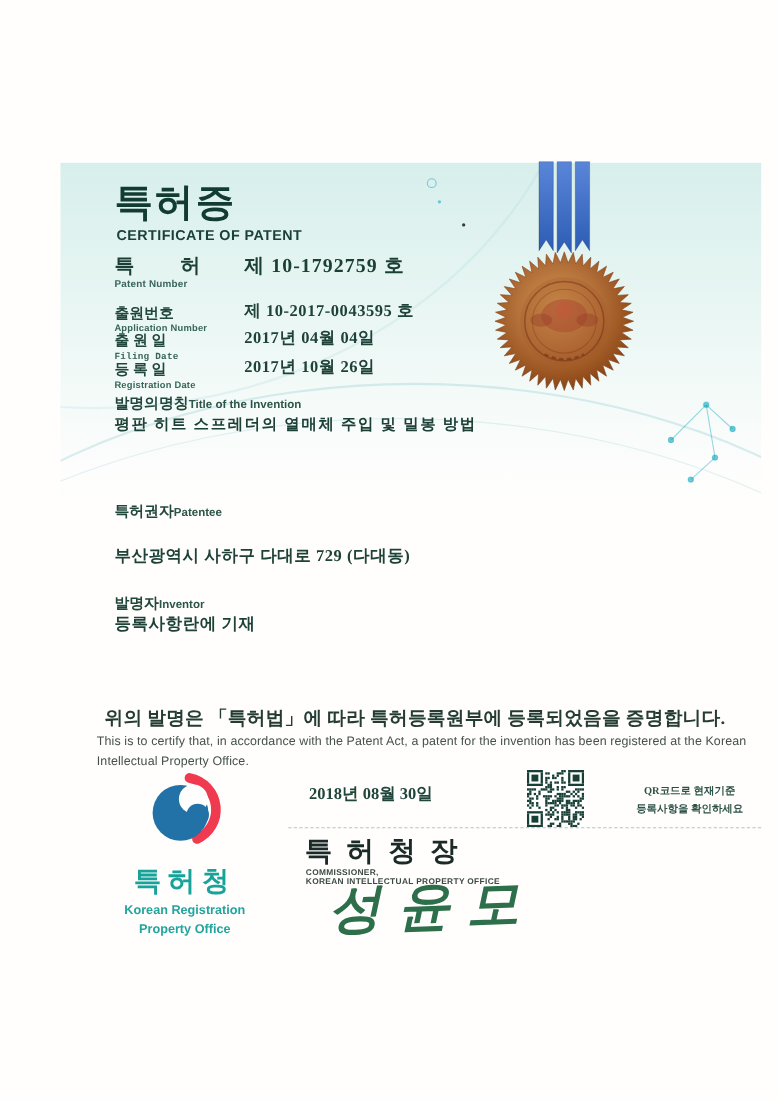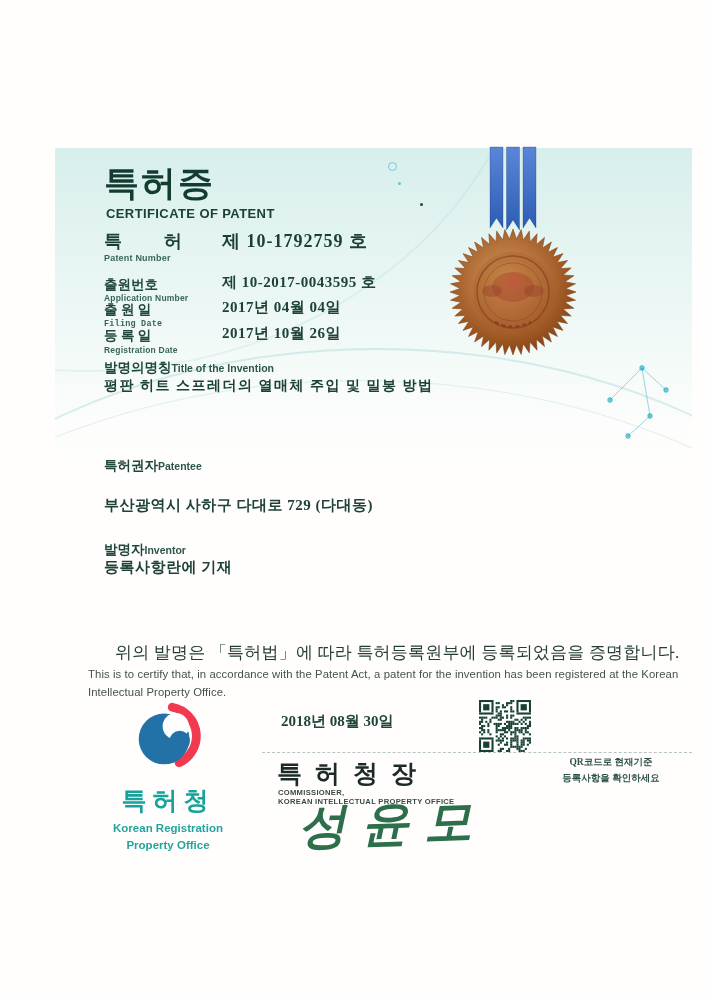--- a/index.html
+++ b/index.html
@@ -29,21 +29,21 @@
   
   .abs{position:absolute; white-space:nowrap;}
   .sans{font-family:"Liberation Sans","DejaVu Sans",sans-serif;}
   .title-kr{font-size:35px; font-weight:900; letter-spacing:2px; color:#123b31;}
   .title-en{font-size:13px; font-weight:700; letter-spacing:.4px; color:#1b4035;}
   .lbl-kr{font-size:13.5px; font-weight:700; color:#21473c;}
   .lbl-en{font-size:8.5px; font-weight:700; color:#38655a; letter-spacing:.2px;}
   .val{font-size:15px; font-weight:700; color:#1e4237; letter-spacing:.5px;}
   .big-val{font-size:18px; font-weight:700; color:#1b3f34; letter-spacing:1px;}
   .invention-title{font-size:14px; font-weight:700; letter-spacing:1.5px; color:#1c4035;}
-  .statement-kr{font-size:17px; font-weight:400; letter-spacing:.2px; color:#253c35;margin-left:20px;}
+  .statement-kr{font-size:17px; font-weight:700; letter-spacing:.2px; color:#253c35;}
   .statement-en{font-size:11.3px; color:#45514c; width:616px; white-space:normal; line-height:1.55; letter-spacing:.1px;}
   .date{font-size:15px; font-weight:700; color:#20453a;}
   .qr-caption{font-size:9.5px; line-height:1.7; color:#2c5247; font-weight:700; text-align:center;}
   .comm-kr{font-size:25px; font-weight:800; letter-spacing:13px; color:#1b2a26;}
   .comm-en{font-size:7.6px; font-weight:700; color:#3c4a45; letter-spacing:.3px; line-height:1.35;}
   .signature{font-size:48px; font-weight:700; letter-spacing:15px; color:#2d6e4b;
              transform:rotate(-2deg); font-style:italic;}
   .logo-kr{font-size:25px; font-weight:800; letter-spacing:6px; color:#17a39a; text-align:center; width:120px;}
   .logo-en{font-size:11.5px; font-weight:700; color:#23a59d; text-align:center; width:140px; line-height:1.45;}
   .dashline{position:absolute; left:262px; top:752px; width:430px; border-top:1.5px dashed rgba(125,148,145,.55);}
@@ -360,21 +360,21 @@
         <rect x="22" y="23" width="1" height="1"></rect>
         <rect x="9" y="24" width="1" height="1"></rect>
         <rect x="10" y="24" width="1" height="1"></rect>
         <rect x="13" y="24" width="1" height="1"></rect>
         <rect x="14" y="24" width="1" height="1"></rect>
         <rect x="19" y="24" width="1" height="1"></rect>
         <rect x="20" y="24" width="1" height="1"></rect>
         <rect x="21" y="24" width="1" height="1"></rect>
       </g>
   </svg>
-  <div class="abs qr-caption" style="left:556px; top:712px; width:110px;margin-top:42px;">
+  <div class="abs qr-caption" style="left:572px; top:712px; width:110px;">
     <div>QR코드로 현재기준</div>
     <div>등록사항을 확인하세요</div>
   </div>
 
   <div class="dashline"></div>
 
   <div class="abs sans comm-kr" style="left:277px; top:757px;">특허청장</div>
   <div class="abs sans comm-en" style="left:278px; top:788px;">COMMISSIONER,</div>
   <div class="abs sans comm-en" style="left:278px; top:797px;">KOREAN INTELLECTUAL PROPERTY OFFICE</div>
   <div class="abs signature" style="left:298px; top:792px;">성윤모</div>

